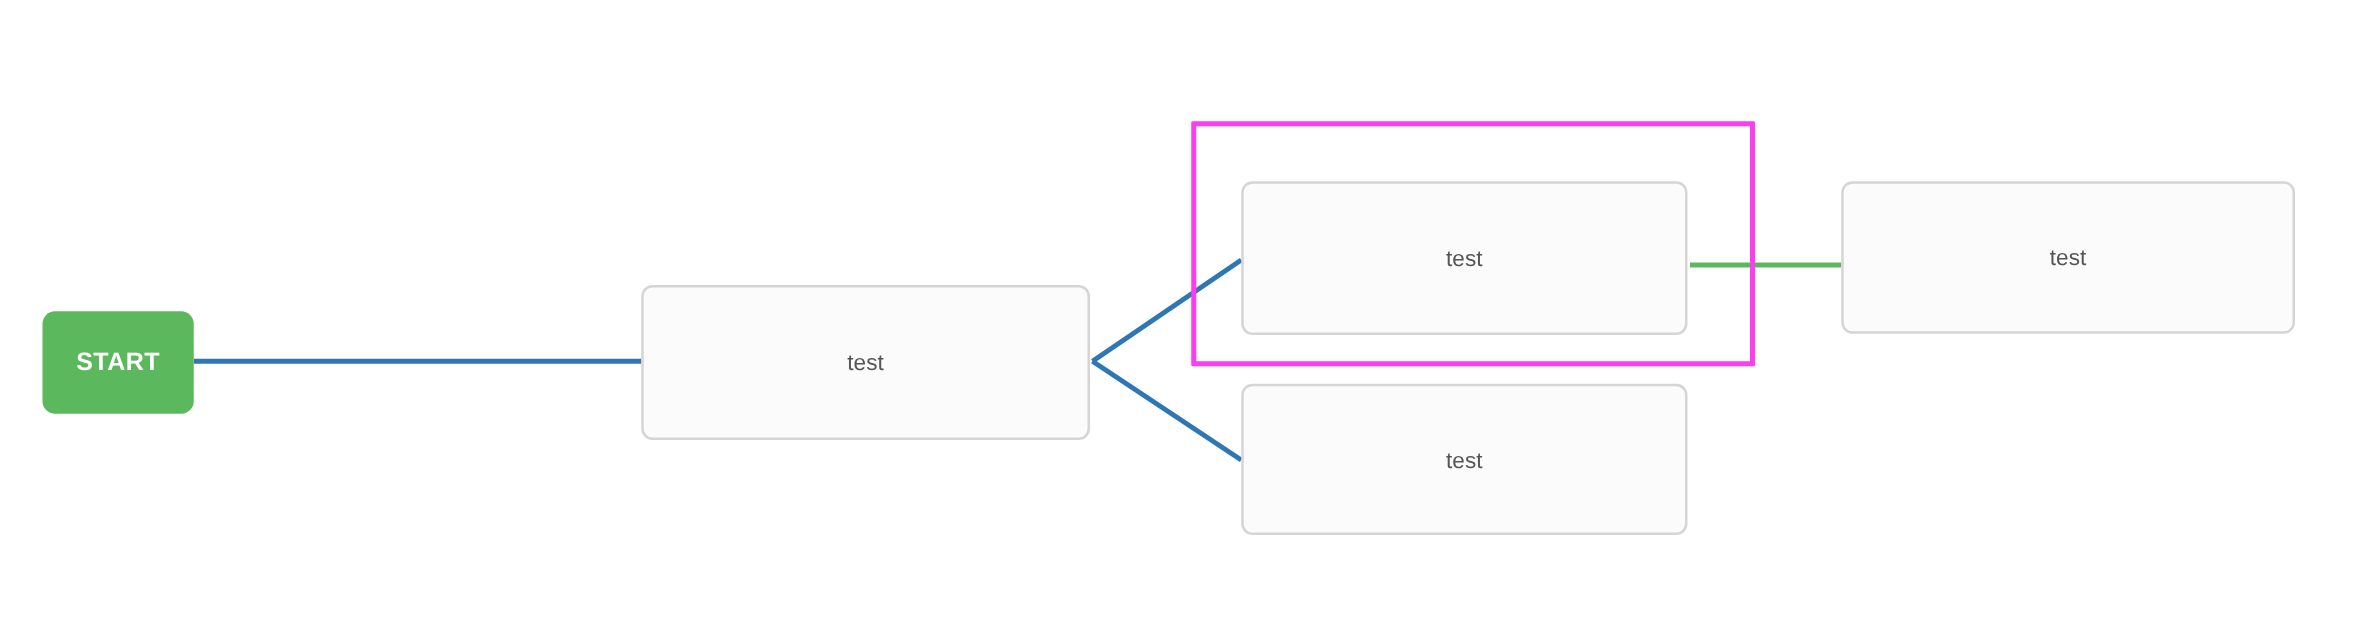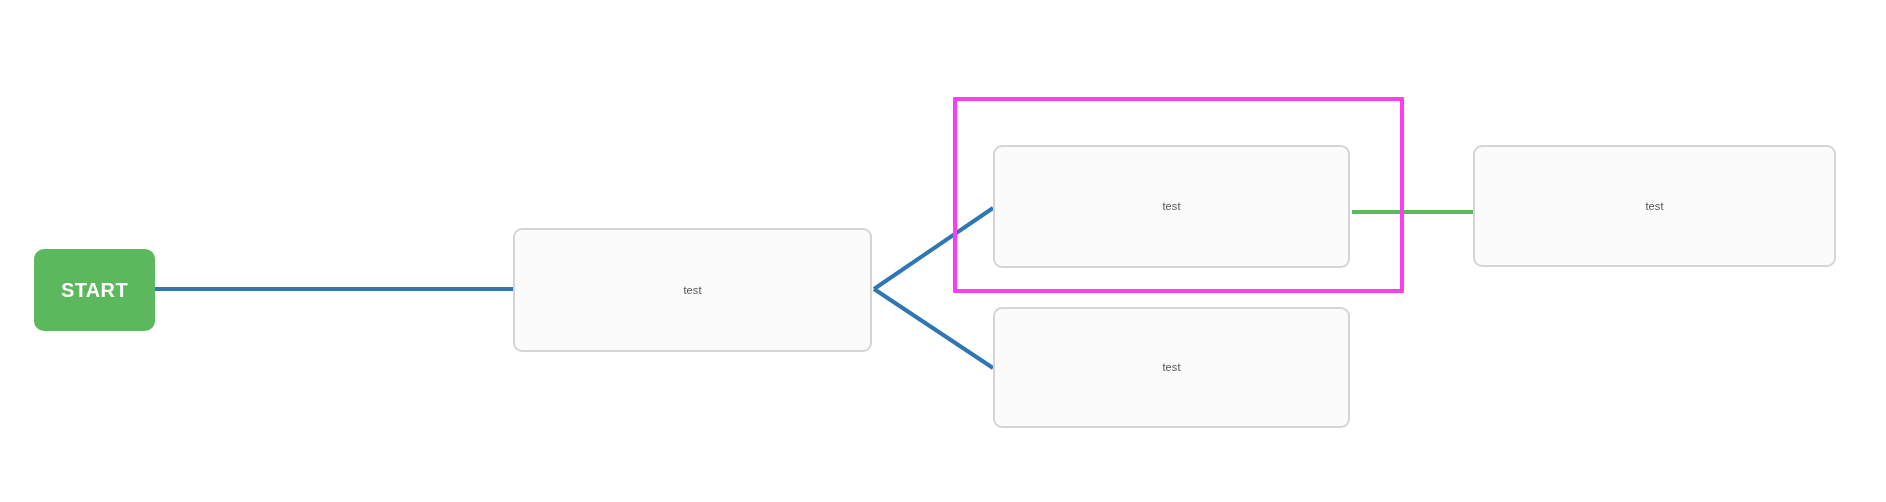--- a/index.html
+++ b/index.html
@@ -28,21 +28,21 @@
   .node {
     position: absolute;
     box-sizing: border-box;
     display: flex;
     align-items: center;
     justify-content: center;
     border-radius: 9px;
     background: #fbfbfb;
     border: 2px solid #d5d5d5;
     color: #555555;
-    font-size: 11px;
+    font-size: 18px;
     font-family: "Liberation Sans", sans-serif;
     letter-spacing: 0.1px;
   }
   .node.start {
     background: #5cb85c;
     border: none;
     border-radius: 10px;
     color: #ffffff;
     font-size: 20px;
     font-weight: bold;

